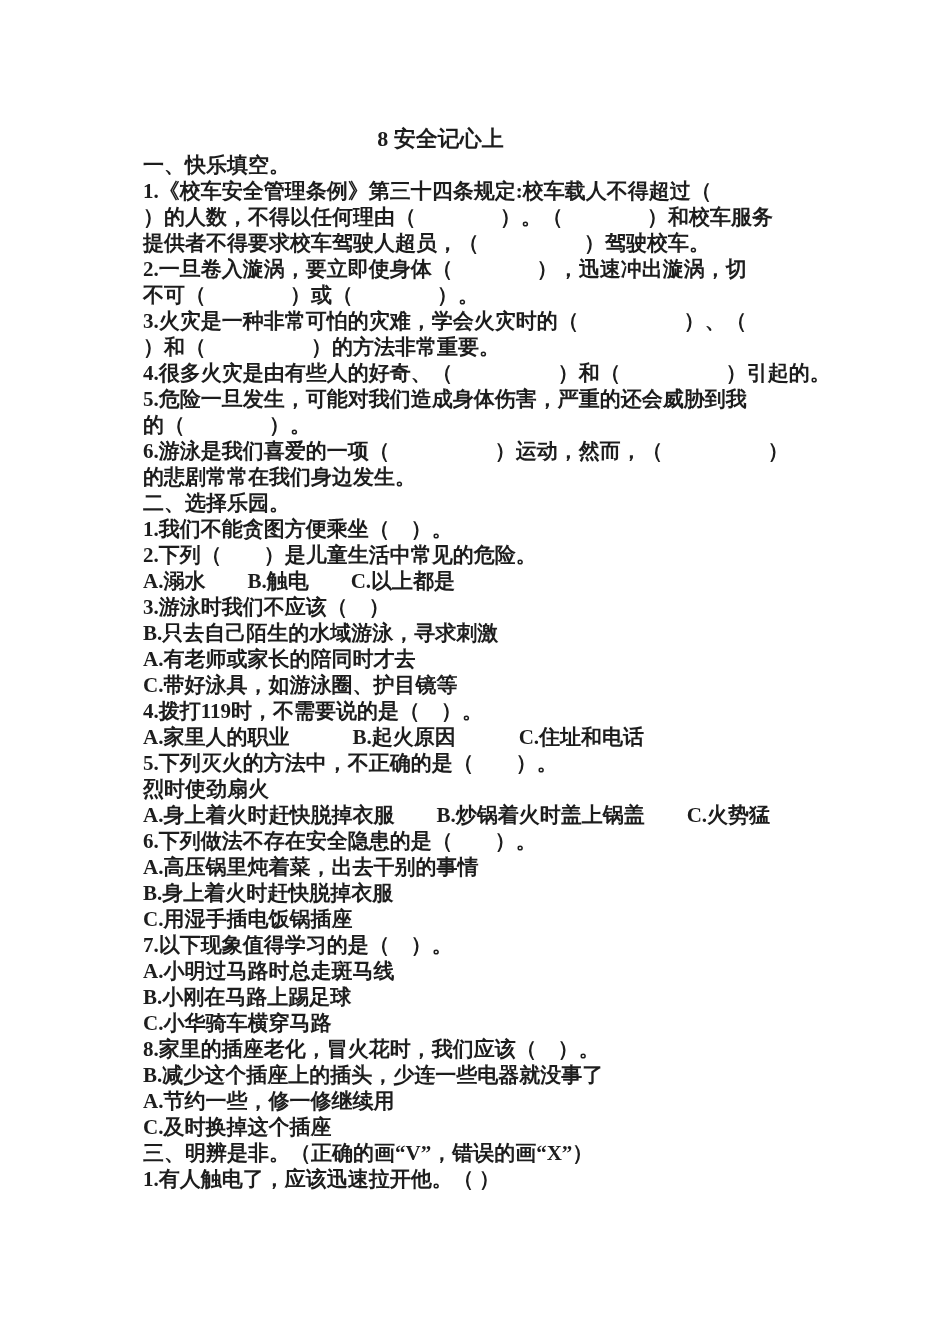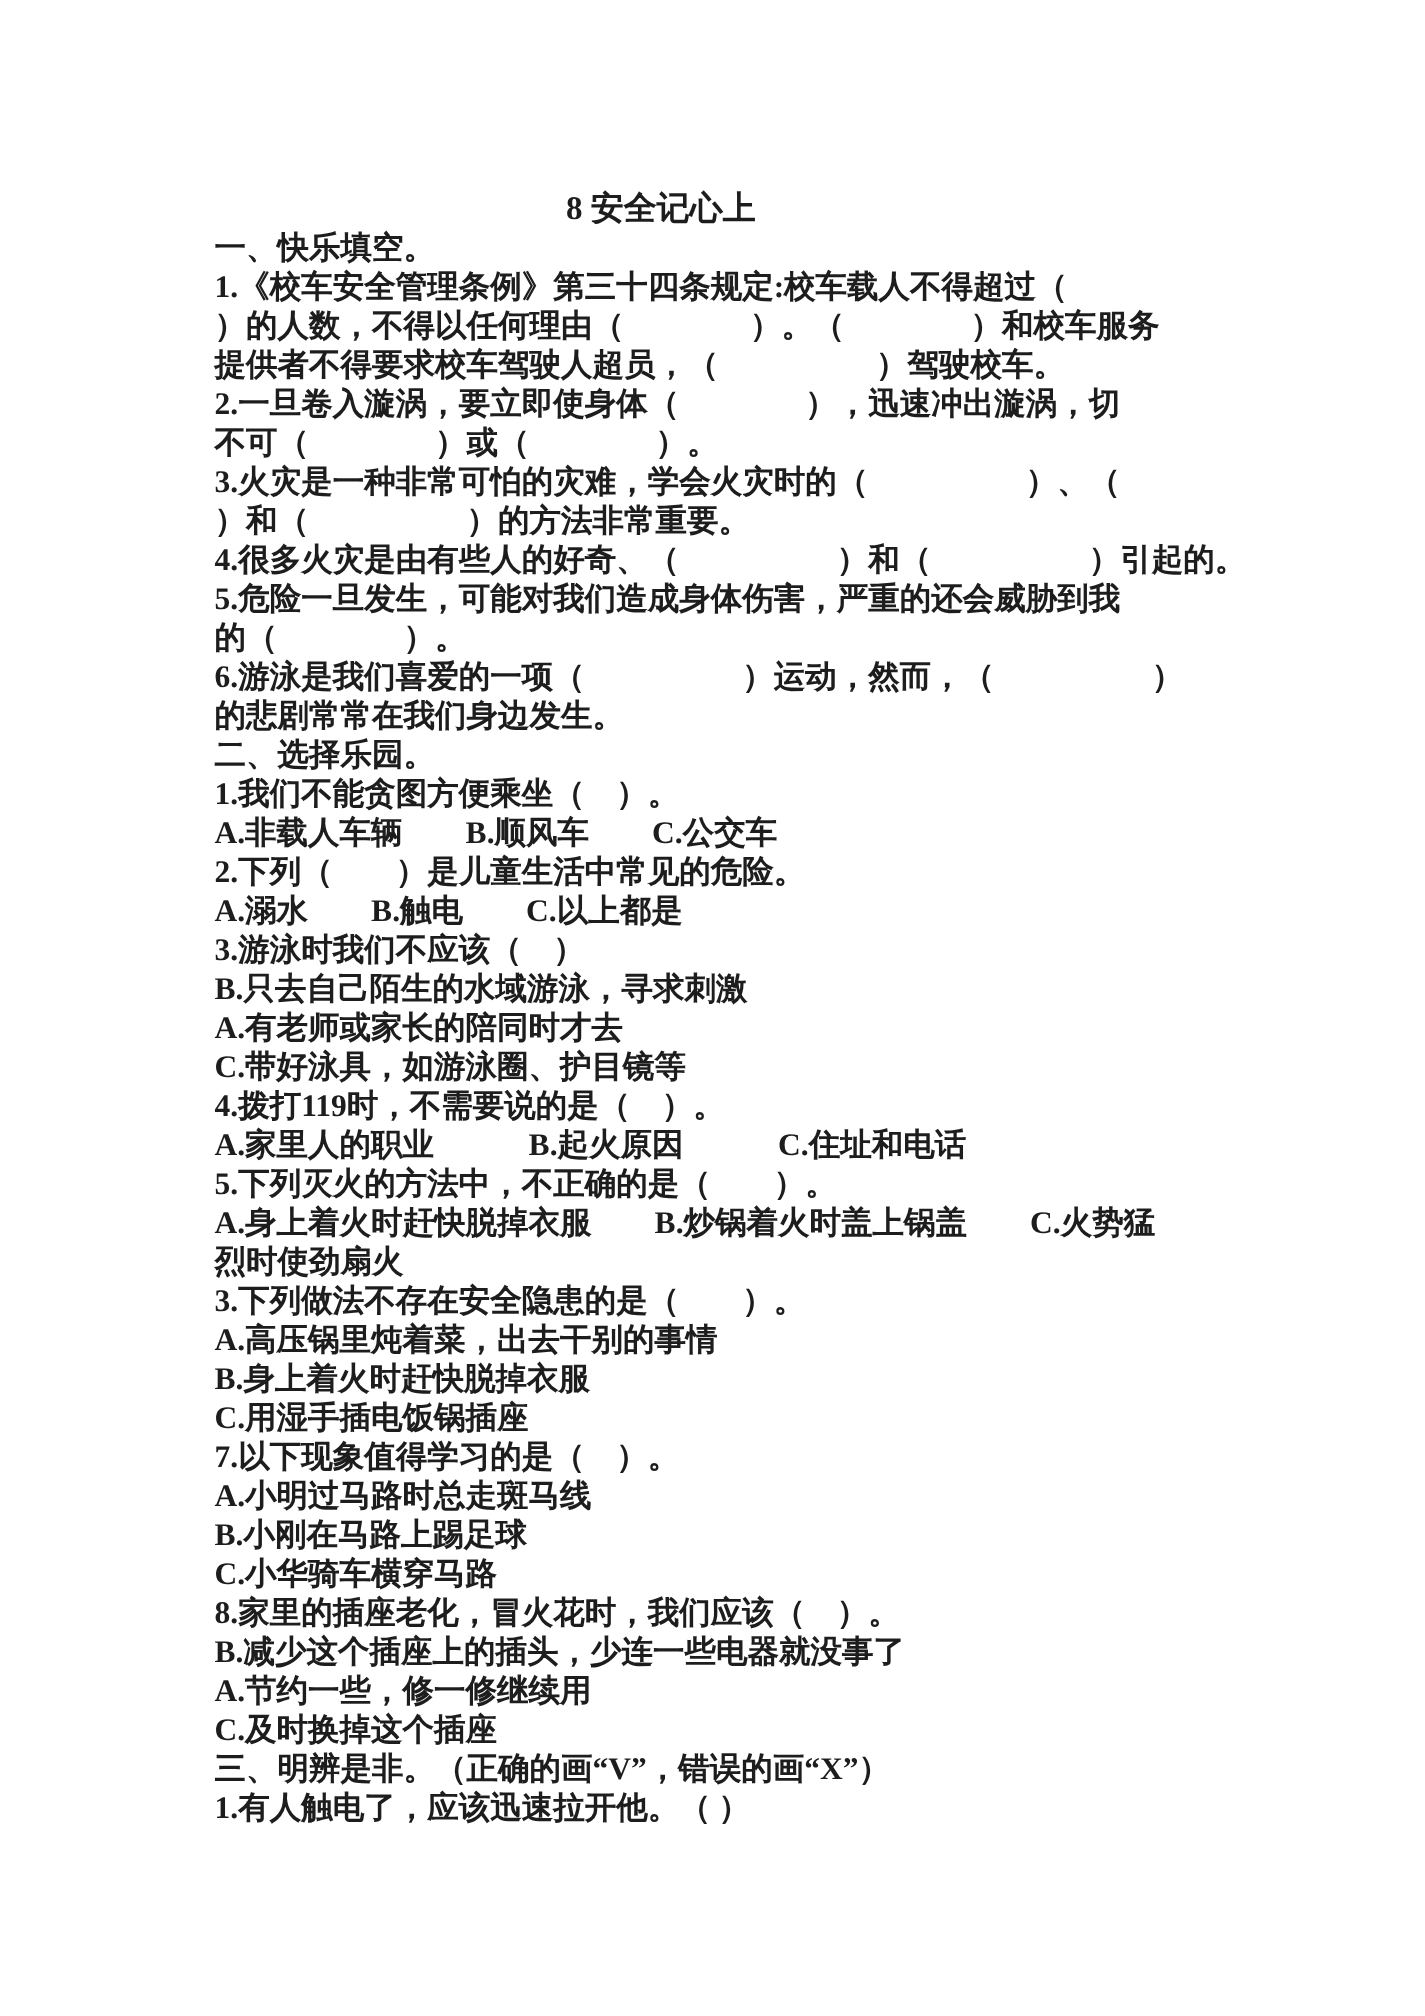--- a/index.html
+++ b/index.html
@@ -53,33 +53,32 @@
         <div class="line">）和（　　　　　）的方法非常重要。</div>
         <div class="line">4.很多火灾是由有些人的好奇、（　　　　　）和（　　　　　）引起的。</div>
         <div class="line">5.危险一旦发生，可能对我们造成身体伤害，严重的还会威胁到我</div>
         <div class="line">的（　　　　）。</div>
         <div class="line">6.游泳是我们喜爱的一项（　　　　　）运动，然而，（　　　　　）</div>
         <div class="line">的悲剧常常在我们身边发生。</div>
       </div>
       <div class="section">
         <div class="line">二、选择乐园。</div>
         <div class="line">1.我们不能贪图方便乘坐（　）。</div>
-        <div class="line">A.非载人车辆　　B.顺风车　　C.公交车</div>
         <div class="line">2.下列（　　）是儿童生活中常见的危险。</div>
         <div class="line">A.溺水　　B.触电　　C.以上都是</div>
         <div class="line">3.游泳时我们不应该（　）</div>
         <div class="line">B.只去自己陌生的水域游泳，寻求刺激</div>
         <div class="line">A.有老师或家长的陪同时才去</div>
         <div class="line">C.带好泳具，如游泳圈、护目镜等</div>
         <div class="line">4.拨打119时，不需要说的是（　）。</div>
         <div class="line">A.家里人的职业　　　B.起火原因　　　C.住址和电话</div>
         <div class="line">5.下列灭火的方法中，不正确的是（　　）。</div>
+        <div class="line">烈时使劲扇火</div>
         <div class="line">A.身上着火时赶快脱掉衣服　　B.炒锅着火时盖上锅盖　　C.火势猛</div>
-        <div class="line">烈时使劲扇火</div>
-        <div class="line">3.下列做法不存在安全隐患的是（　　）。</div>
+        <div class="line">6.下列做法不存在安全隐患的是（　　）。</div>
         <div class="line">A.高压锅里炖着菜，出去干别的事情</div>
         <div class="line">B.身上着火时赶快脱掉衣服</div>
         <div class="line">C.用湿手插电饭锅插座</div>
         <div class="line">7.以下现象值得学习的是（　）。</div>
         <div class="line">A.小明过马路时总走斑马线</div>
         <div class="line">B.小刚在马路上踢足球</div>
         <div class="line">C.小华骑车横穿马路</div>
         <div class="line">8.家里的插座老化，冒火花时，我们应该（　）。</div>
         <div class="line">B.减少这个插座上的插头，少连一些电器就没事了</div>
         <div class="line">A.节约一些，修一修继续用</div>

